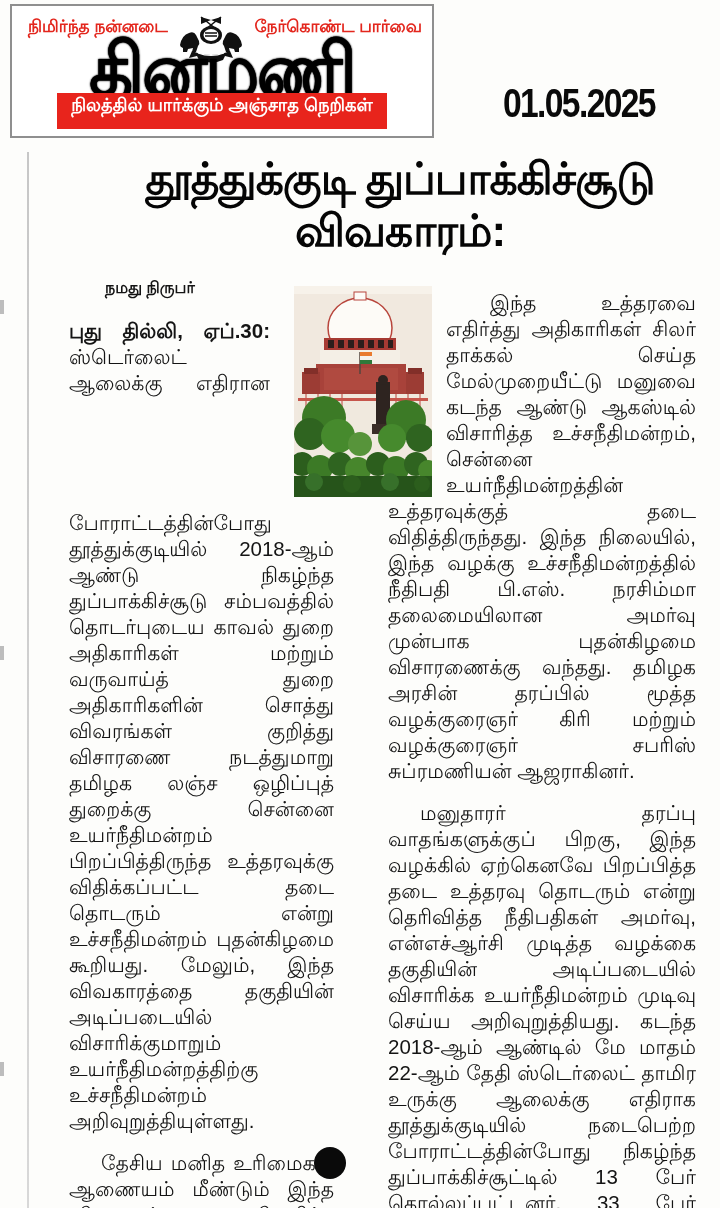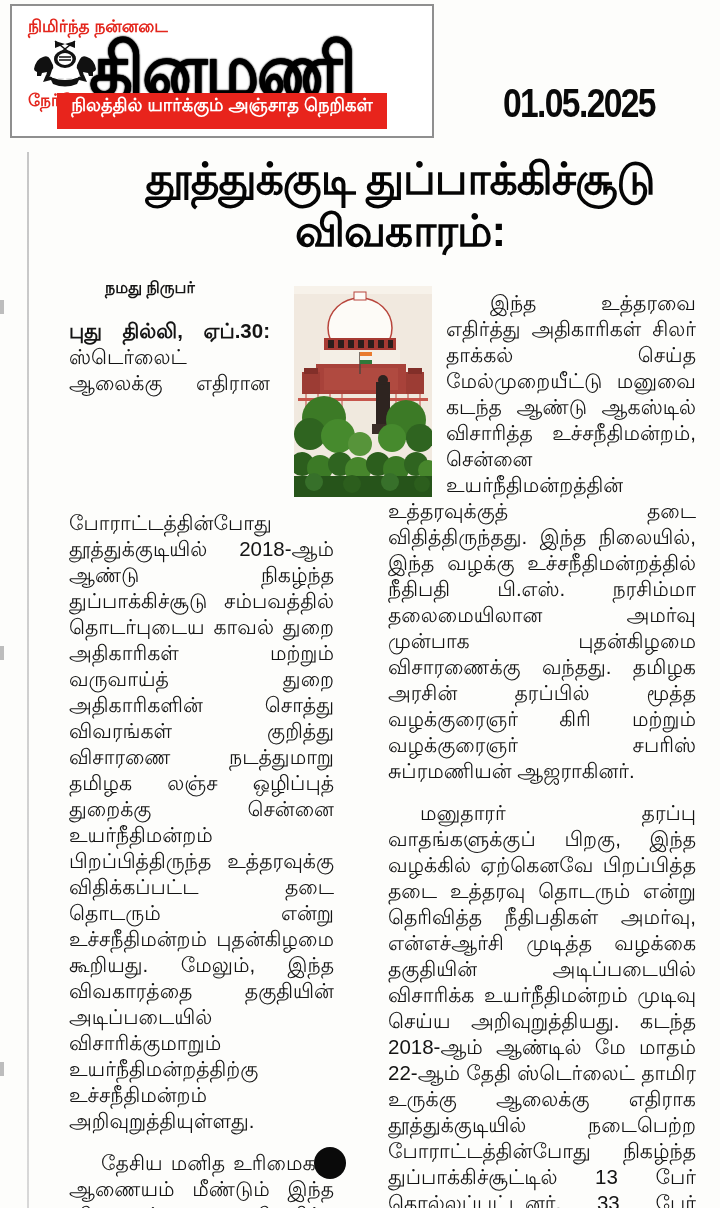--- a/index.html
+++ b/index.html
@@ -10,21 +10,21 @@
   }
   .page{position:absolute;inset:0;background:#fdfdfb;}
 
   
   .masthead{
     position:absolute;left:10px;top:4px;width:424px;height:134px;
     background:#fff;border:2px solid #8f8f8f;box-sizing:border-box;
   }
   .masthead-top{
     display:flex;justify-content:space-between;align-items:flex-start;
-    padding:7px 10px 0 16px;height:46px;box-sizing:border-box;flex-direction:column;
+    padding:7px 10px 0 16px;height:46px;box-sizing:border-box;
   }
   .slogan{
     color:#e3261d;font-weight:bold;font-size:17px;line-height:1.2;
     white-space:nowrap;margin-top:4px;
   }
   .crest{width:74px;height:52px;margin-top:-2px;flex:0 0 auto;}
   .mast-title{
     text-align:center;font-size:67px;font-weight:800;color:#000;
     line-height:0.95;margin-top:-16px;letter-spacing:-2px;
     transform:scaleY(1.08);transform-origin:top center;

